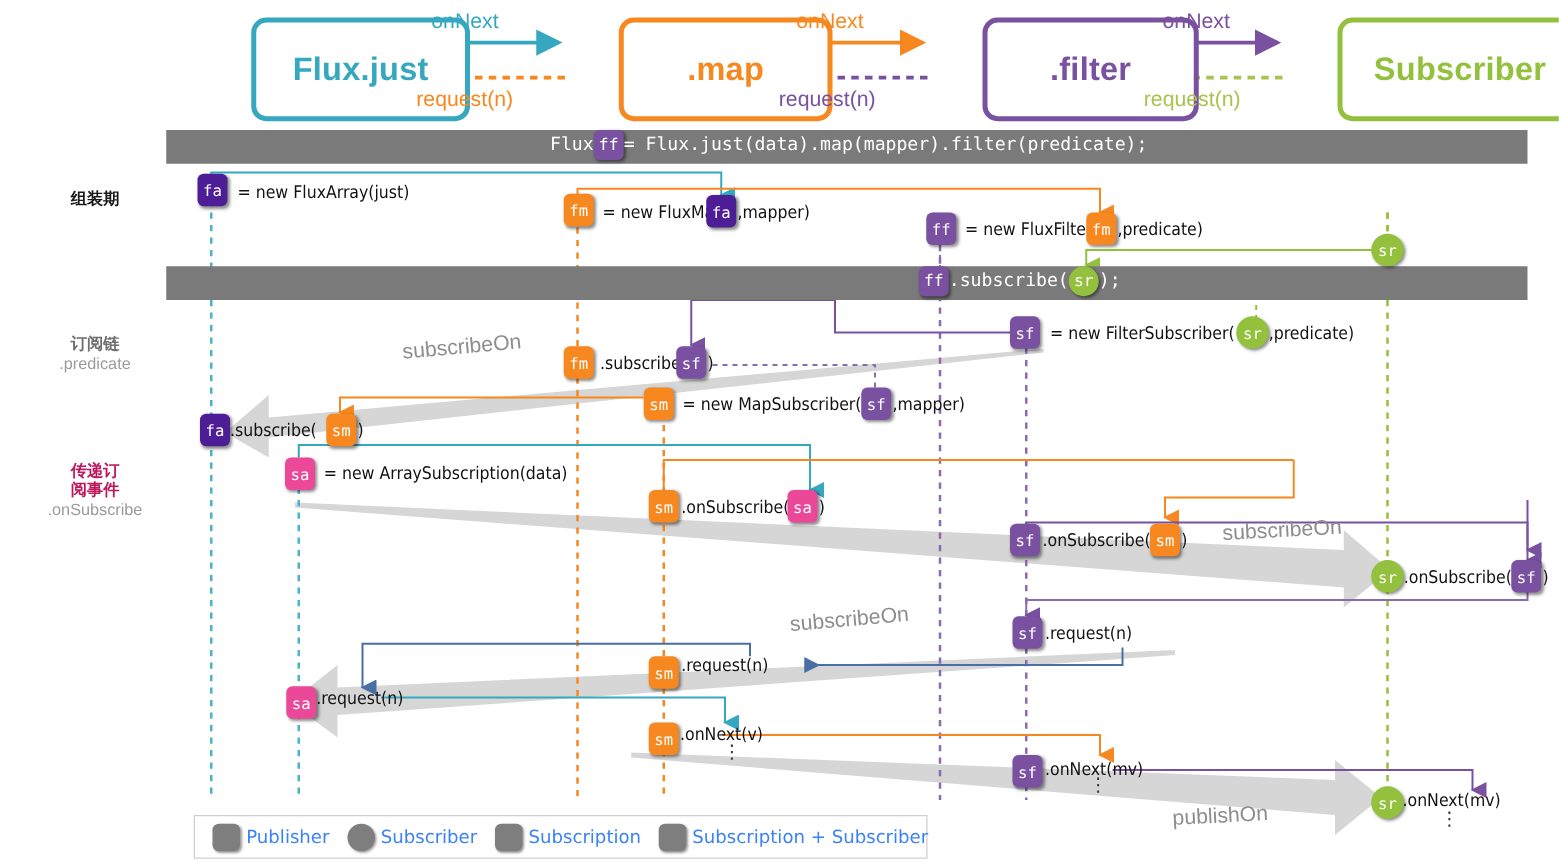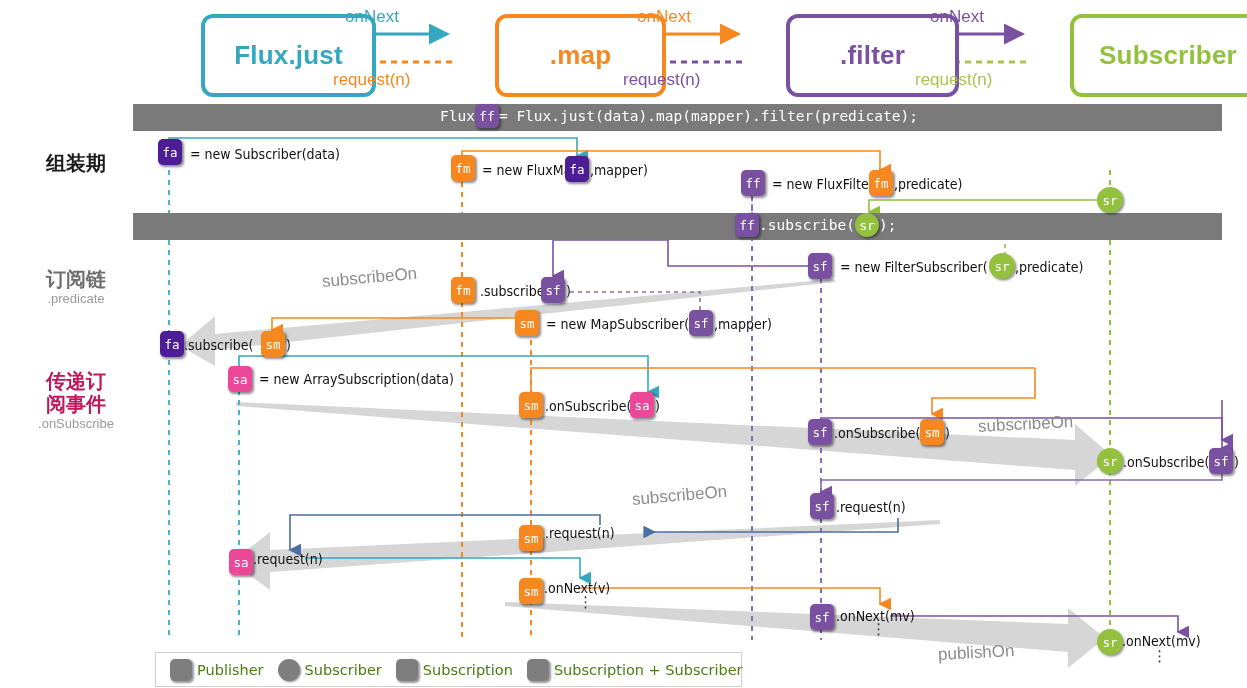--- a/index.html
+++ b/index.html
@@ -28,21 +28,21 @@
 
   
   .codebar{
     position:absolute;background:#7a7a7a;color:#ffffff;
     font-family:"DejaVu Sans Mono","Liberation Mono",monospace;
     font-size:14.5px;display:flex;align-items:flex-start;
   }
 
   
   .rowlabel{position:absolute;text-align:center;width:152px;left:0;}
-  .rowlabel .cn{font-size:20px;font-weight:bold;line-height:1.15;}
+  .rowlabel .cn{font-size:13px;font-weight:bold;line-height:1.15;}
   .rowlabel .en{font-size:13px;line-height:1.2;}
   .rowlabel.dark .cn{color:#1a1a1a;}
   .rowlabel.grey .cn{color:#be185d;}
   .rowlabel.grey .en{color:#9b9b9b;}
 
   
   .tok{
     position:absolute;color:#fff;font-family:"DejaVu Sans Mono","Liberation Mono",monospace;
     font-size:12.5px;display:flex;align-items:center;justify-content:center;
     box-shadow:1.5px 1.5px 2.5px rgba(0,0,0,.45);
@@ -84,21 +84,21 @@
 
   
   #legend{
     position:absolute;left:155px;top:652px;width:585px;height:33px;
     background:#fff;border:1px solid #cfcfcf;display:flex;align-items:center;
   }
   .lgi{display:flex;align-items:center;margin-left:14px;}
   .lgi .swatch{background:#7e7e7e;box-shadow:1.2px 1.2px 2px rgba(0,0,0,.4);}
   .lgi .swatch.sq{width:22px;height:22px;border-radius:5px;}
   .lgi .swatch.cir{width:22px;height:22px;border-radius:50%;}
-  .lgi .lbl{margin-left:5px;font-size:14.5px;color:#4d7c0f;white-space:nowrap;
+  .lgi .lbl{margin-left:5px;font-size:14.5px;color:#3b82f6;white-space:nowrap;
             font-family:"DejaVu Sans","Liberation Sans",sans-serif;}
   svg{position:absolute;left:0;top:0;overflow:visible;}
 </style>
 </head>
 <body>
 
 <div id="stage">
 
   <svg width="1247" height="688">
     <defs>
@@ -279,21 +279,21 @@
 
   <div class="rowlabel grey" style="top:370px;">
     <div class="cn">传递订</div>
     <div class="cn">阅事件</div>
     <div class="en">.onSubscribe</div>
   </div>
 
 
 
   <div class="tok sq fa" style="left:158px;top:139px;">fa</div>
-  <div class="expr" style="left:190px;top:146px;">= new Subscriber(data)</div>
+  <div class="expr" style="left:190px;top:146px;">= new FluxArray(just)</div>
 
   <div class="tok sq fm" style="left:451px;top:155px;">fm</div>
   <div class="expr" style="left:482px;top:162px;">= new FluxMap(</div>
   <div class="tok sq fa" style="left:565px;top:156px;">fa</div>
   <div class="expr" style="left:590px;top:162px;">,mapper)</div>
 
   <div class="tok sq ff" style="left:741px;top:170px;">ff</div>
   <div class="expr" style="left:772px;top:176px;">= new FluxFilter(</div>
   <div class="tok sq fm" style="left:869px;top:170px;">fm</div>
   <div class="expr" style="left:894px;top:176px;">,predicate)</div>

